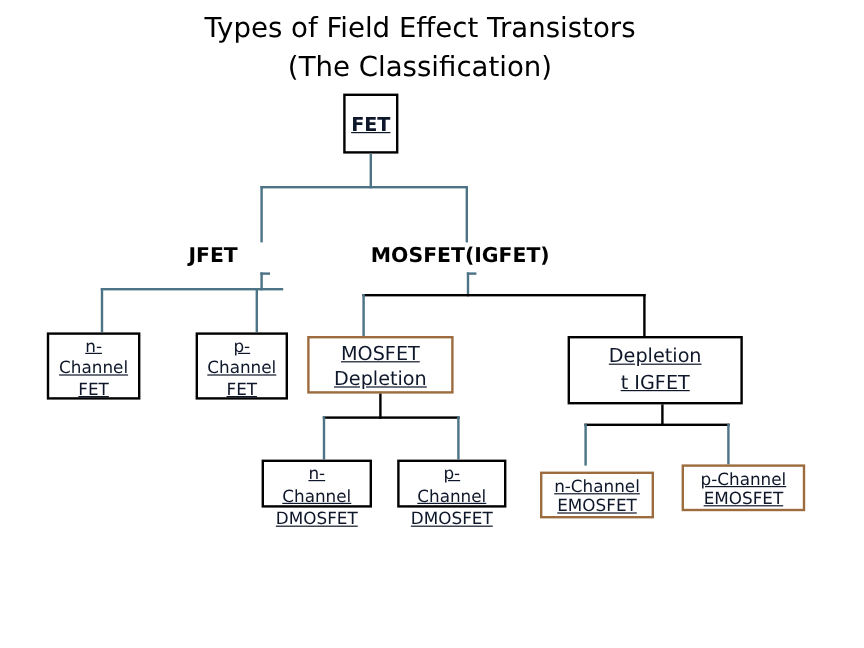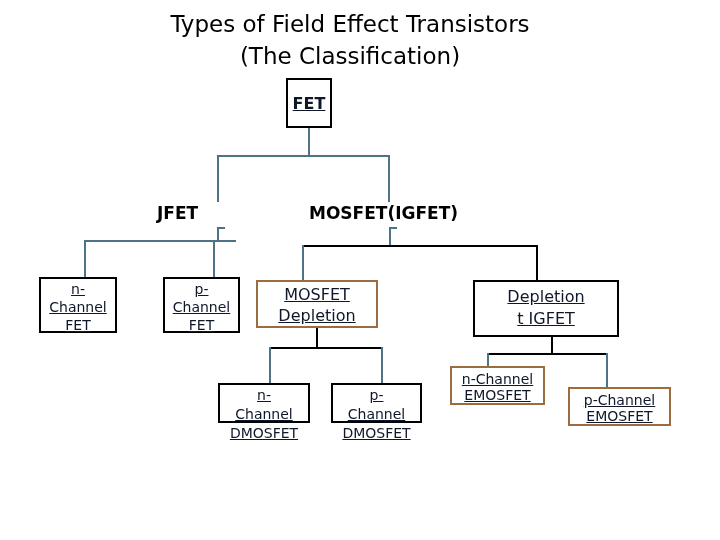--- a/index.html
+++ b/index.html
@@ -98,21 +98,21 @@
     <div class="tl">Channel</div>
     <div class="tl">DMOSFET</div>
   </div>
 
   <div class="box small-node-of" style="left:331px;top:383px;width:91px;height:40px;">
     <div class="tl">p-</div>
     <div class="tl">Channel</div>
     <div class="tl">DMOSFET</div>
   </div>
 
-  <div class="box brown leaf-node" style="left:450px;top:366px;width:95px;height:39px;">
+  <div class="box brown leaf-node" style="left:450px;top:393px;width:95px;height:39px;">
     <div class="tl">n-Channel</div>
     <div class="tl">EMOSFET</div>
   </div>
 
   <div class="box brown leaf-node" style="left:568px;top:387px;width:103px;height:39px;">
     <div class="tl">p-Channel</div>
     <div class="tl">EMOSFET</div>
   </div>
 
 </div>

